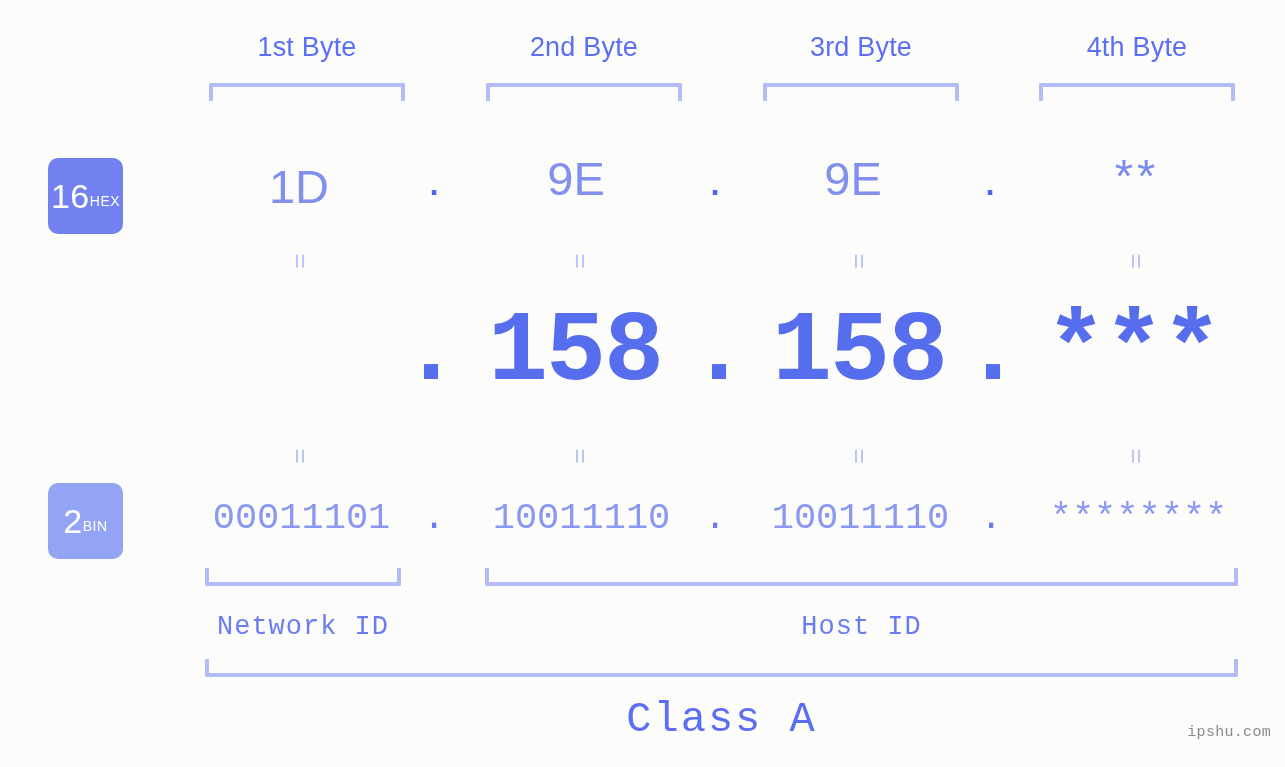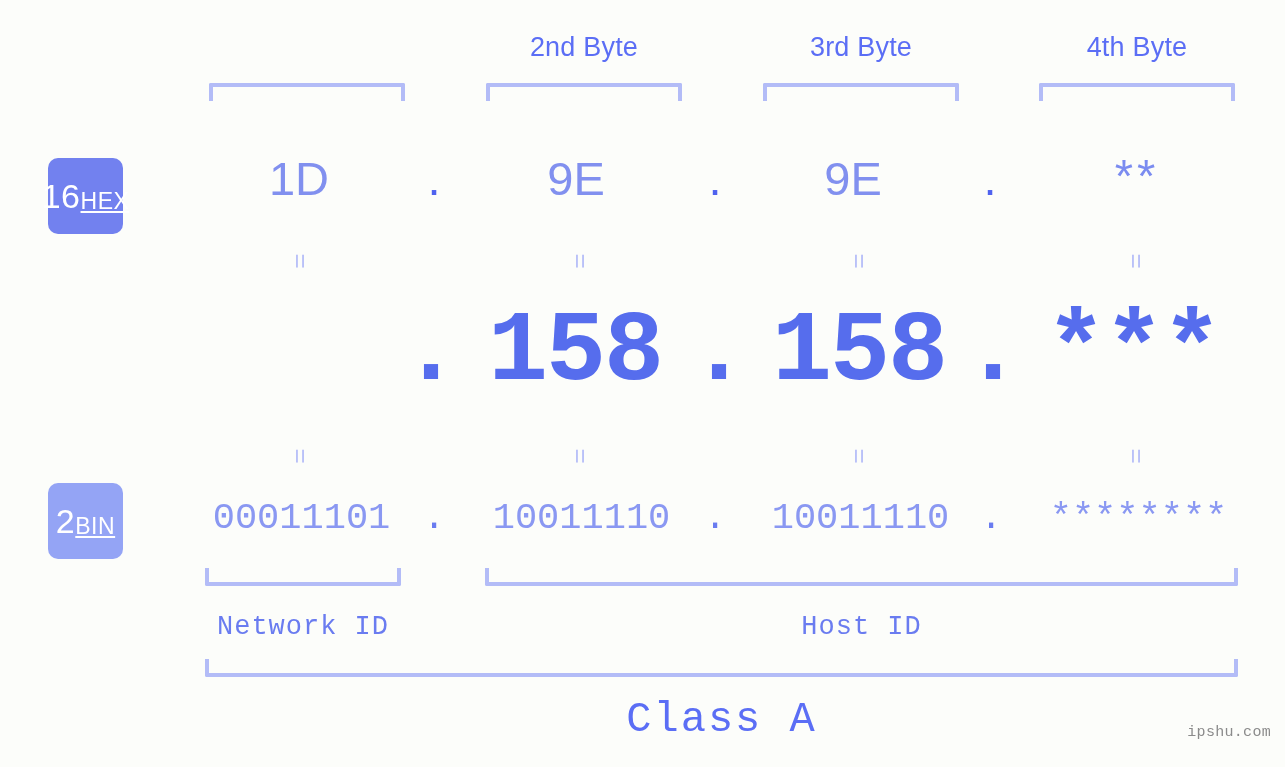--- a/index.html
+++ b/index.html
@@ -68,25 +68,24 @@
     justify-content: center;
     font-family: "Liberation Sans", sans-serif;
     line-height: 1;
   }
   .badge .badge-num {
     font-size: 34px;
     font-weight: 400;
     letter-spacing: 0.5px;
   }
   .badge .badge-name {
-    font-size: 23px;
+    font-size: 14px;
     font-weight: 400;
     margin-top: 10px;
     letter-spacing: 0.5px;
-    text-decoration: underline;
   }
 
   
   .row-cell {
     position: absolute;
     text-align: center;
     white-space: nowrap;
     color: #7b8cf0;
   }
   .row-dot {
@@ -199,20 +198,23 @@
     color: #8b8b8b;
     letter-spacing: 0.3px;
     white-space: nowrap;
   }
 </style>
 </head>
 <body style="background: rgb(252, 253, 250);">
 
 <div id="canvas">
 
+  <div class="byte-header" style="left:209px; width:196px;">
+    <span>1st Byte</span>
+  </div>
   <div class="byte-header" style="left:486px; width:196px;">
     <span>2nd Byte</span>
   </div>
   <div class="byte-header" style="left:763px; width:196px;">
     <span>3rd Byte</span>
   </div>
   <div class="byte-header" style="left:1039px; width:196px;">
     <span>4th Byte</span>
   </div>
 
@@ -223,21 +225,21 @@
 
   <div class="badge" style="top: 158px; background: rgb(114, 129, 239);">
     <span class="badge-num">16</span>
     <span class="badge-name">HEX</span>
   </div>
   <div class="badge" style="top: 483px; background: rgb(148, 164, 245);">
     <span class="badge-num">2</span>
     <span class="badge-name">BIN</span>
   </div>
 
-  <div class="row-cell hex-val" style="left:209px; width:180px;">
+  <div class="row-cell hex-val" style="left:209px; width:180px;margin-top:8px;">
     <span>1D</span>
   </div>
   <div class="row-dot hex-dot" style="left:409px; width:50px;">
     <span>.</span>
   </div>
   <div class="row-cell hex-val" style="left:486px; width:180px;">
     <span>9E</span>
   </div>
   <div class="row-dot hex-dot" style="left:690px; width:50px;">
     <span>.</span>

